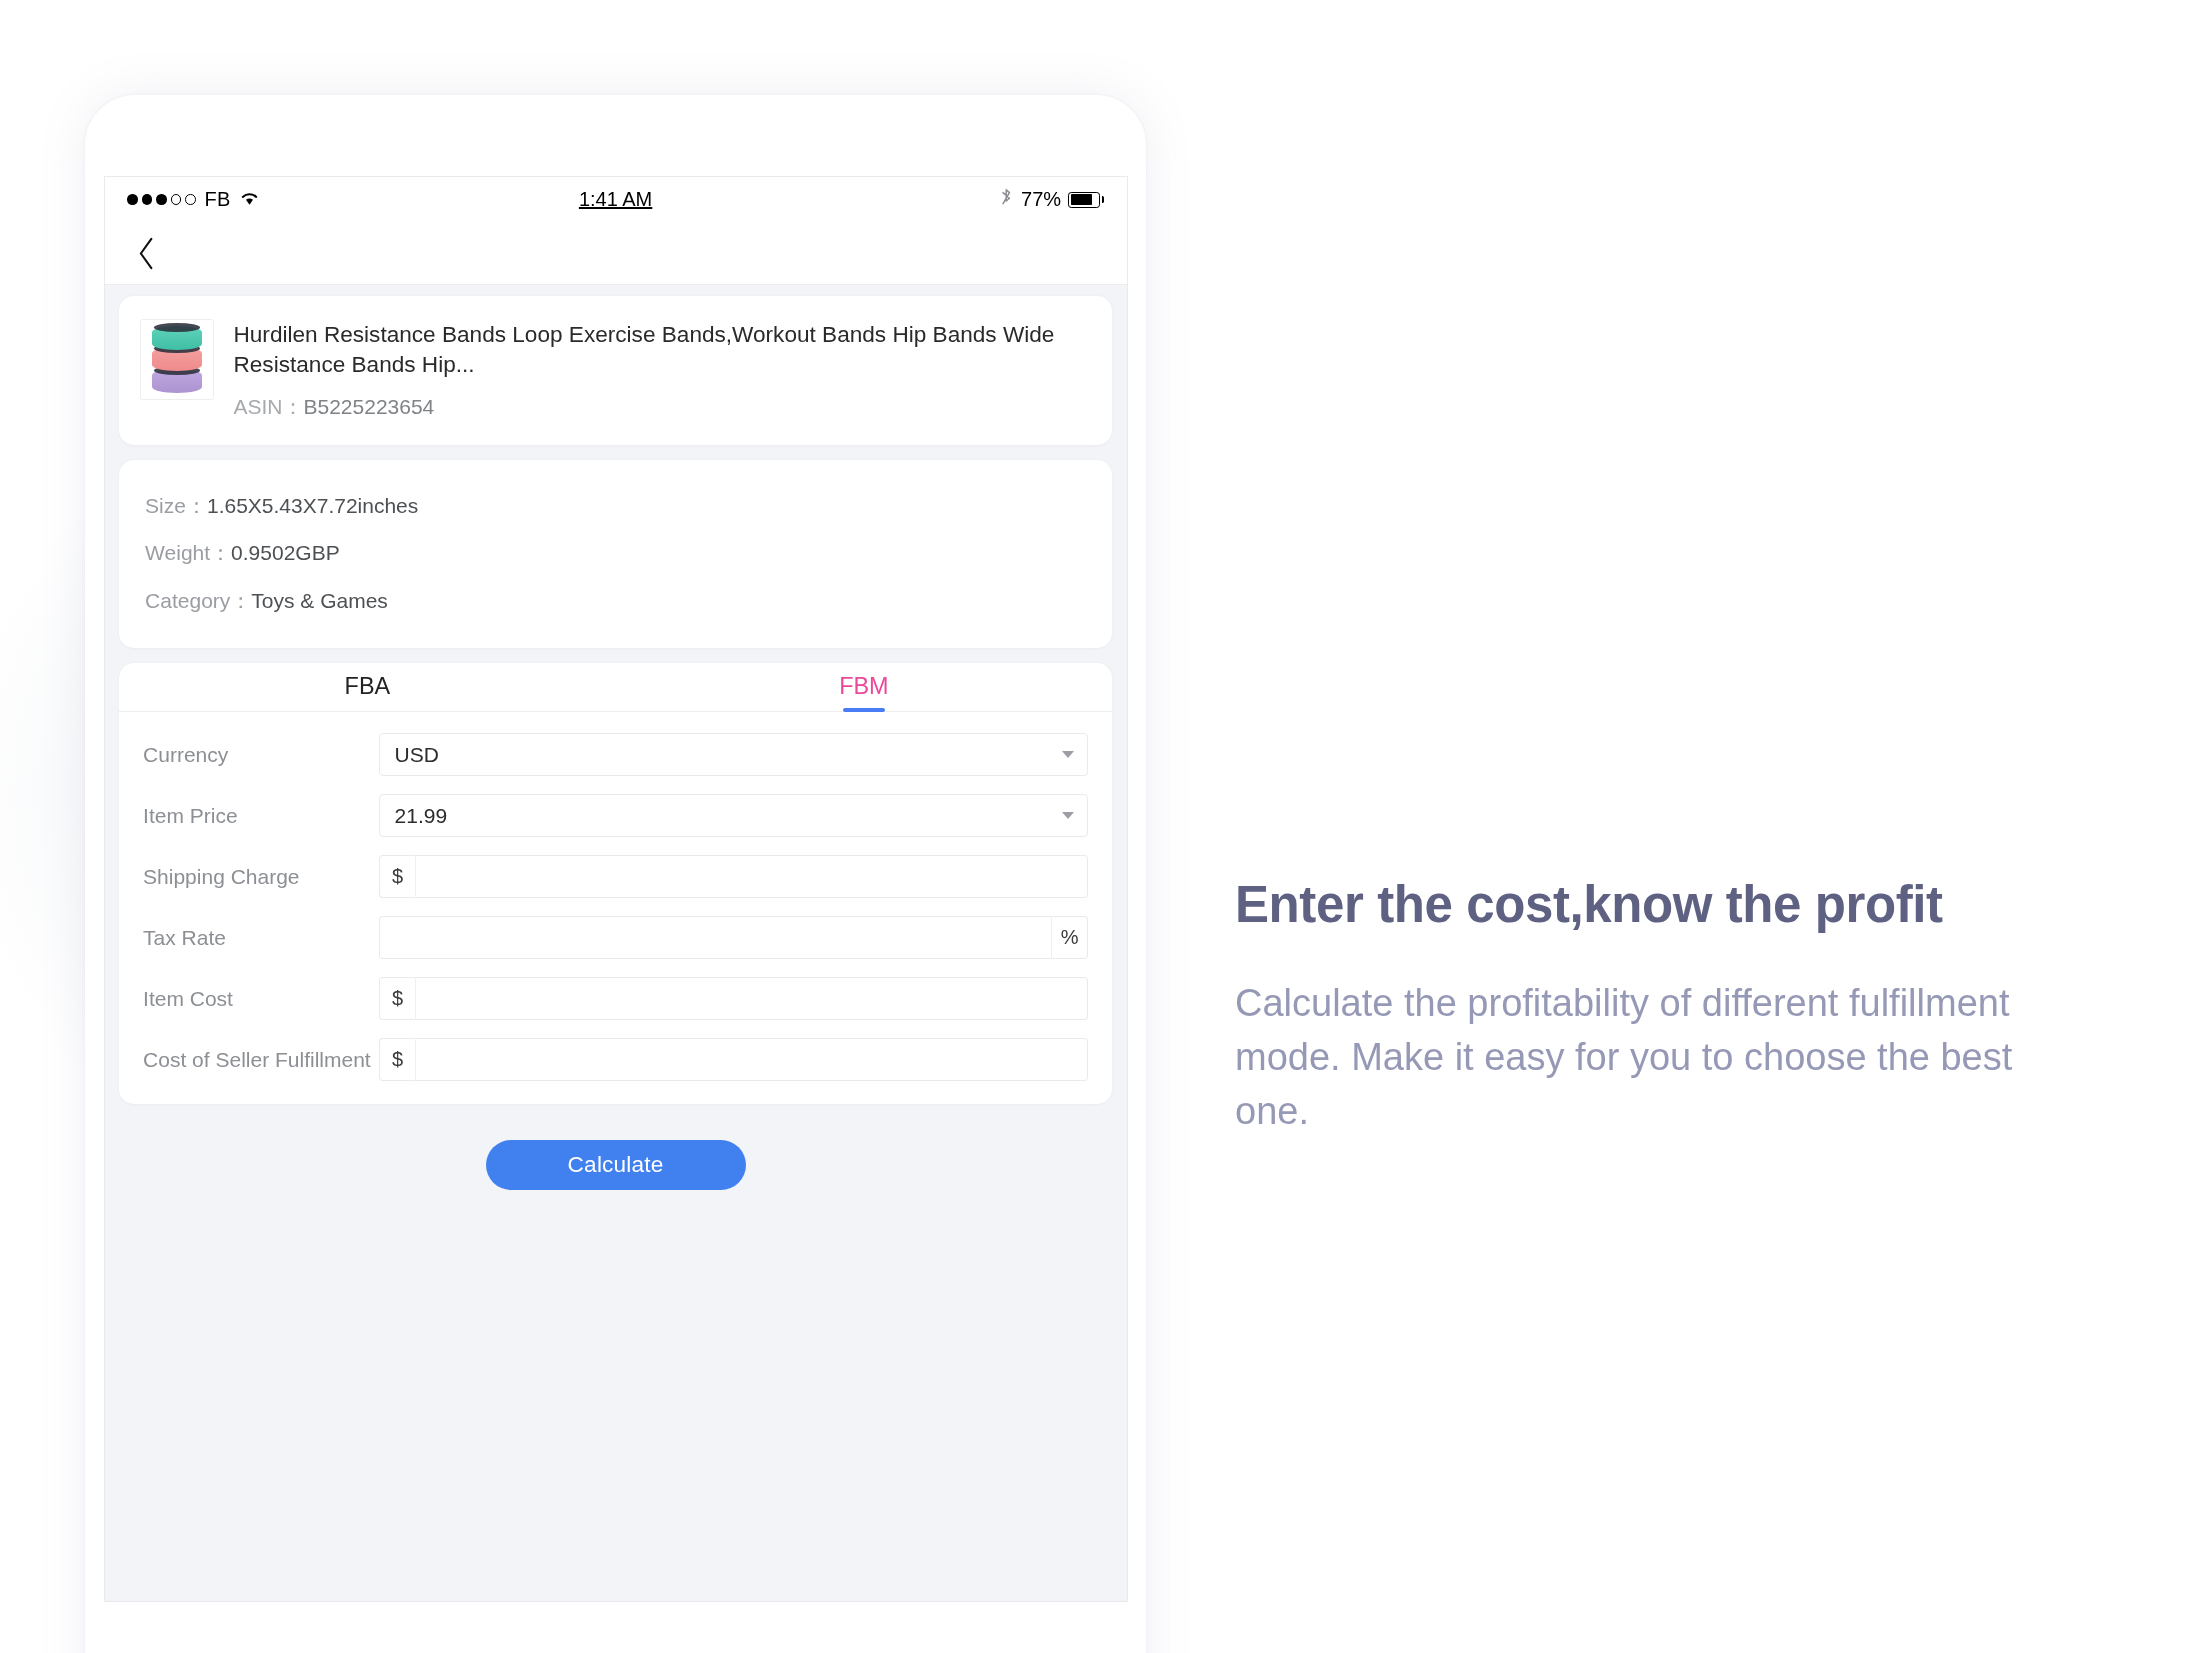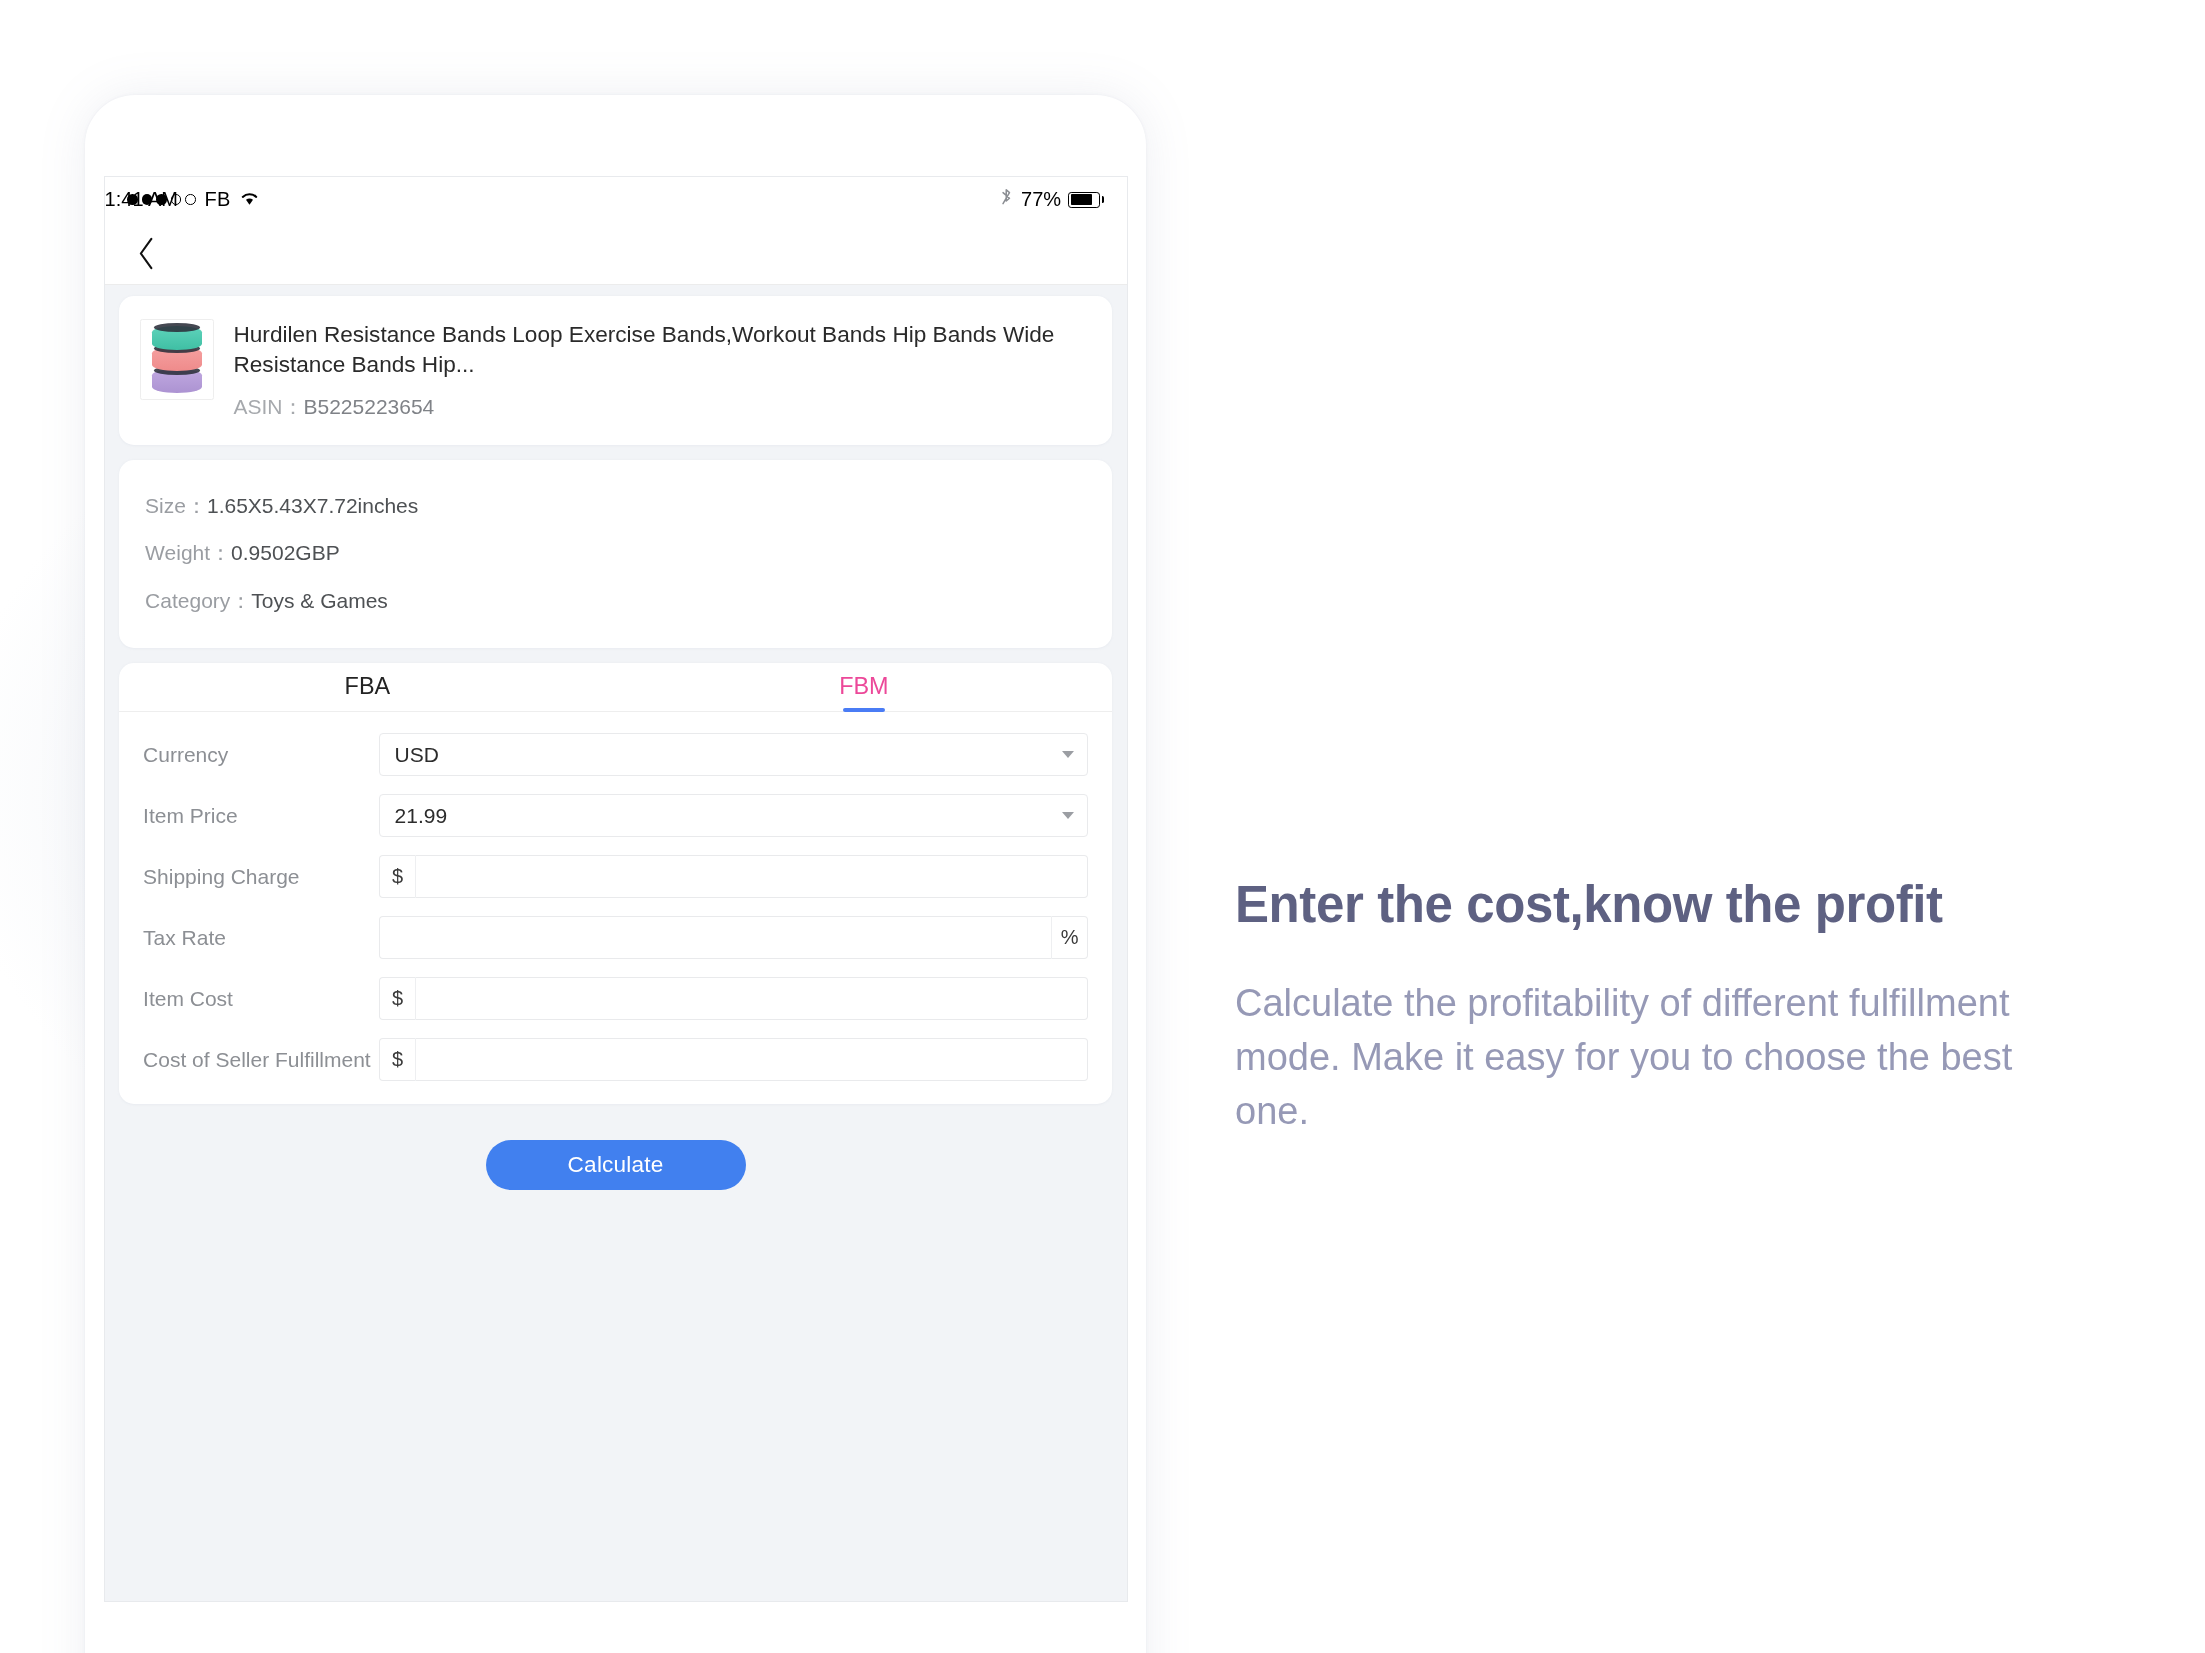--- a/index.html
+++ b/index.html
@@ -51,22 +51,22 @@
     position: relative;
   }
   .sb-left { display: flex; align-items: center; gap: 5.7px; justify-content: center; }
   .dots { display: flex; align-items: center; gap: 4px; }
   .dot { width: 10.5px; height: 10.5px; border-radius: 50%; }
   .dot.on { background: #000; }
   .dot.off { background: transparent; border: 1.3px solid #000; }
   .carrier { font-size: 20px; color: #000; letter-spacing: 0.2px; margin-left: 3.2px; }
   .wifi { margin-left: 3.2px; }
   .sb-center {
-    position: absolute; left: 0; right: 0; text-align: left;
-    font-size: 20px; color: #000; font-weight: 400;
+    position: absolute; left: 0; right: 0; text-align: center;
+    font-size: 20px; color: #000; font-weight: 400; text-decoration: underline;
   }
   .sb-right {
     margin-left: auto; display: flex; align-items: center; gap: 7.3px;
     position: relative; z-index: 2;
   }
   .batt-pct { font-size: 20px; color: #000; }
   .battery { display: flex; align-items: center; }
   .batt-body {
     width: 32px; height: 16px; border: 1.6px solid #000; border-radius: 3.2px;
     padding: 1.6px; display: flex; align-items: center;

